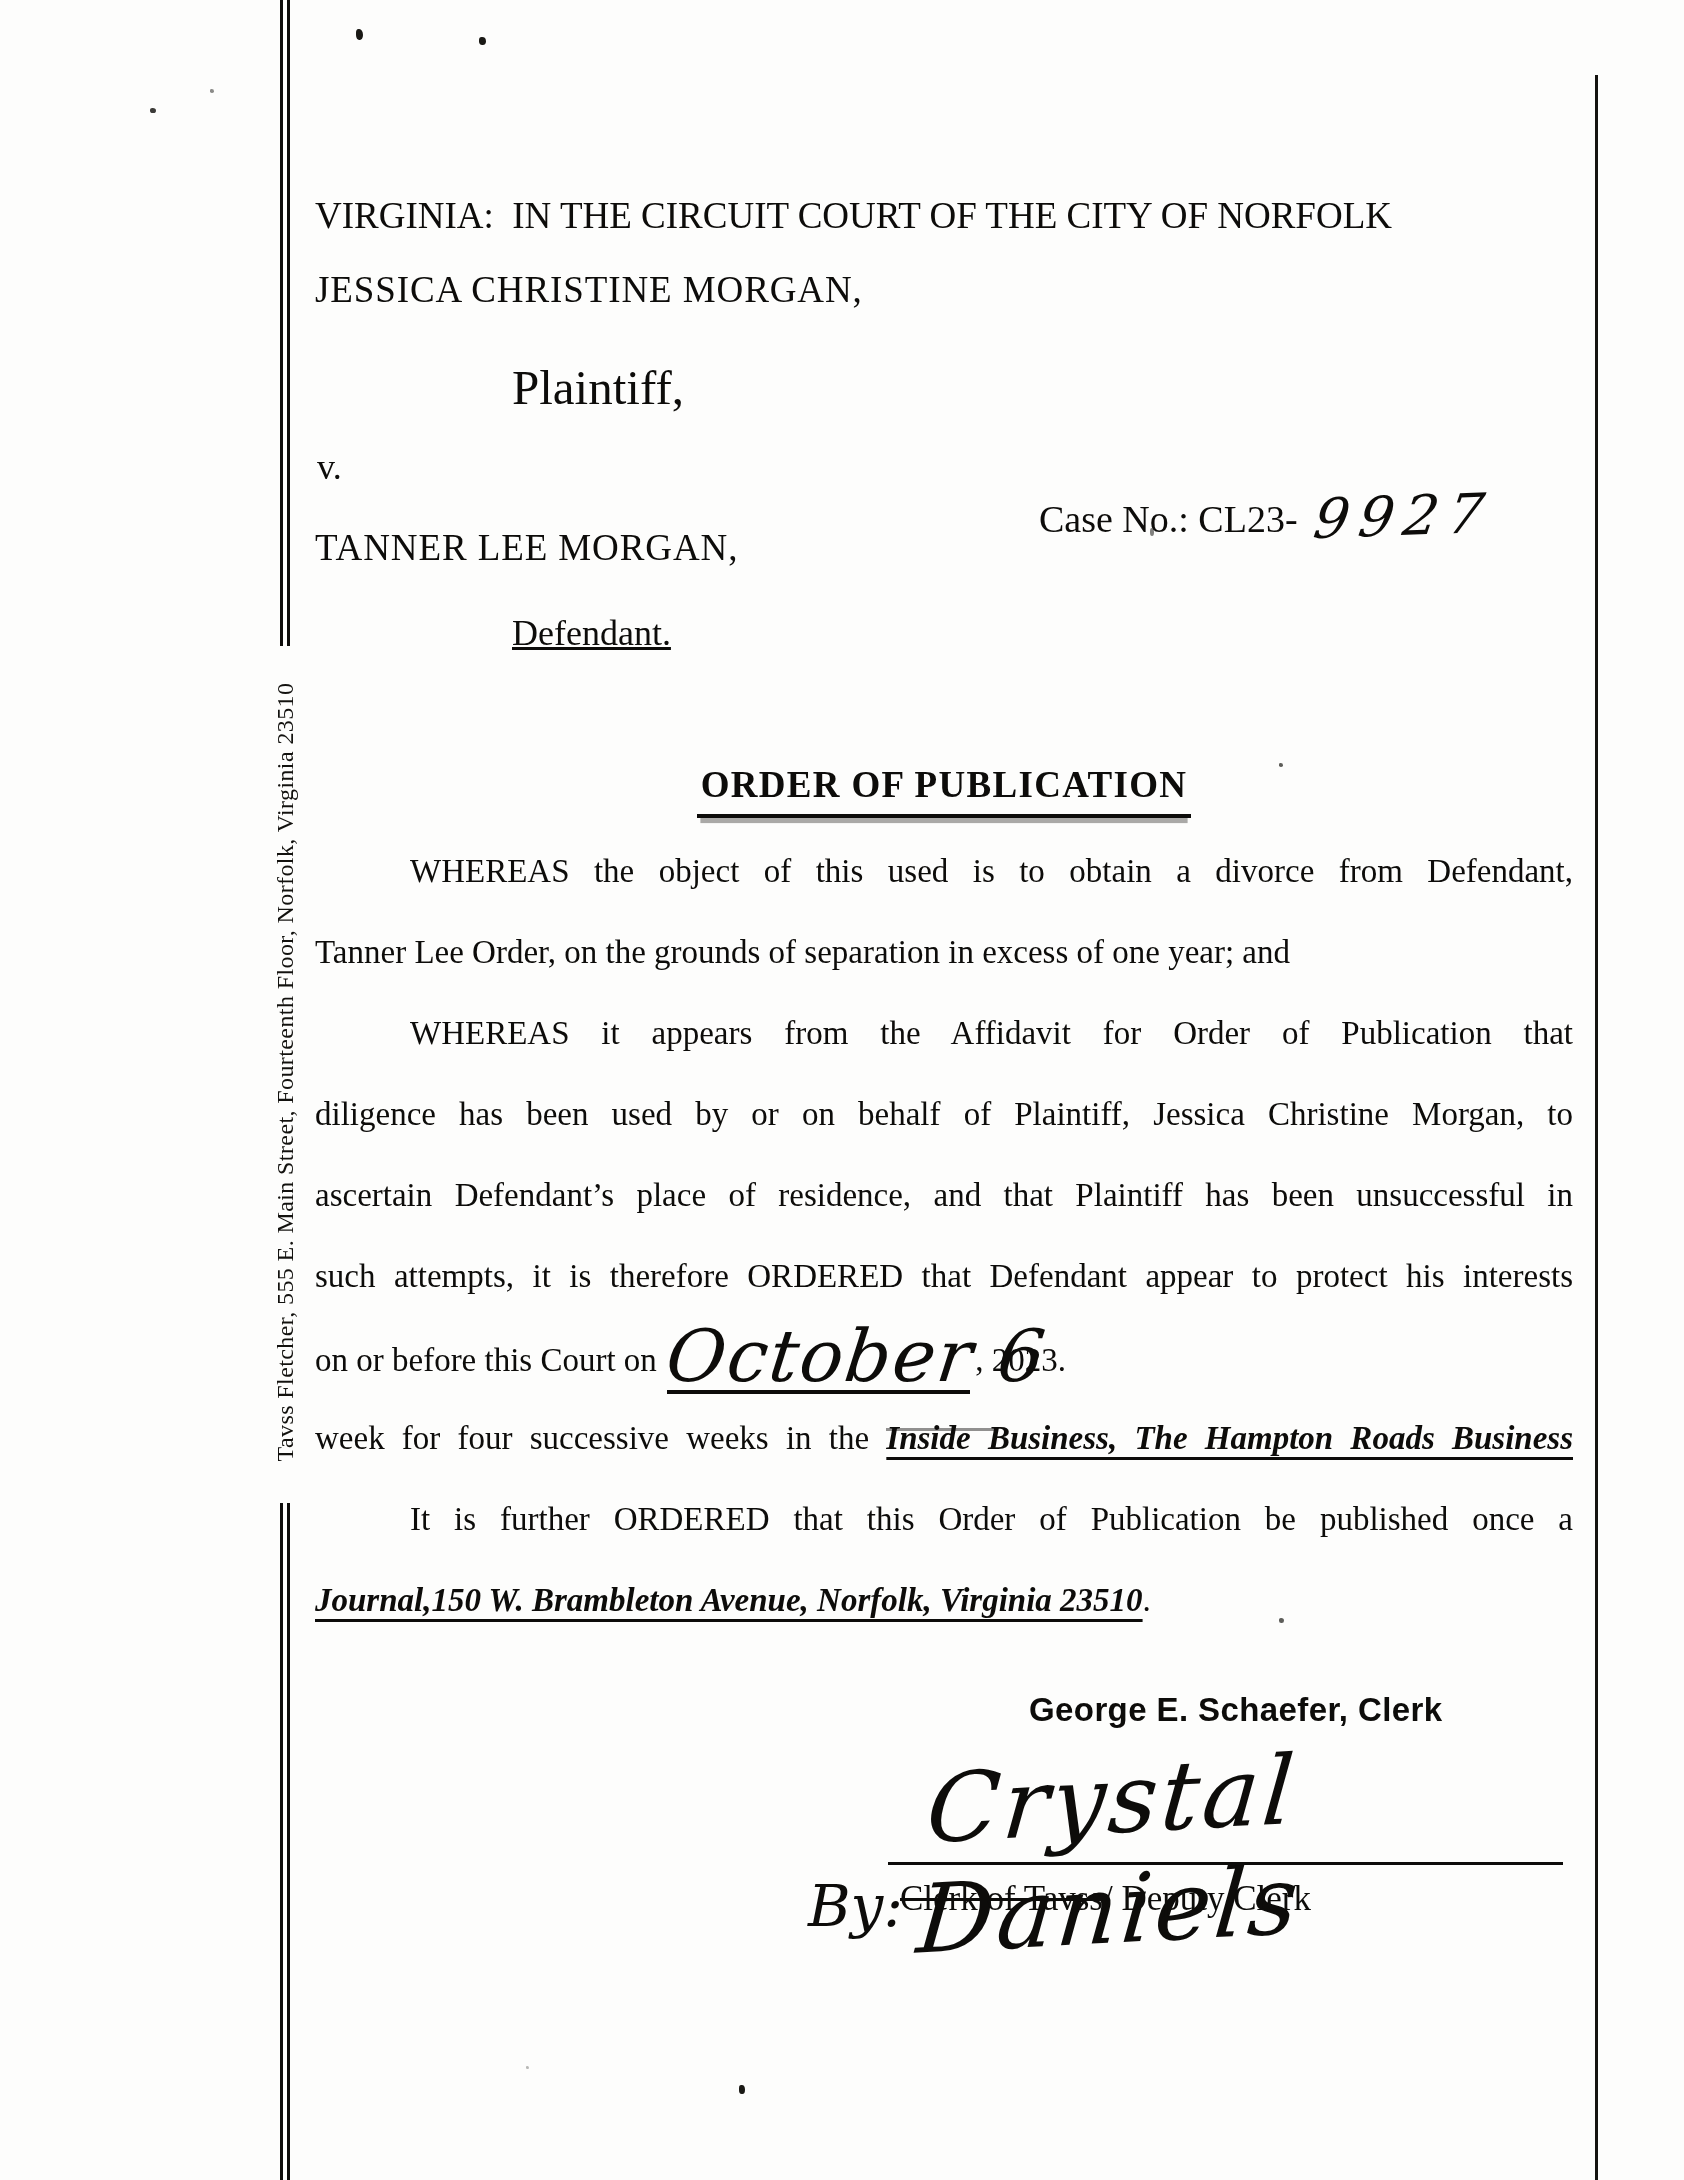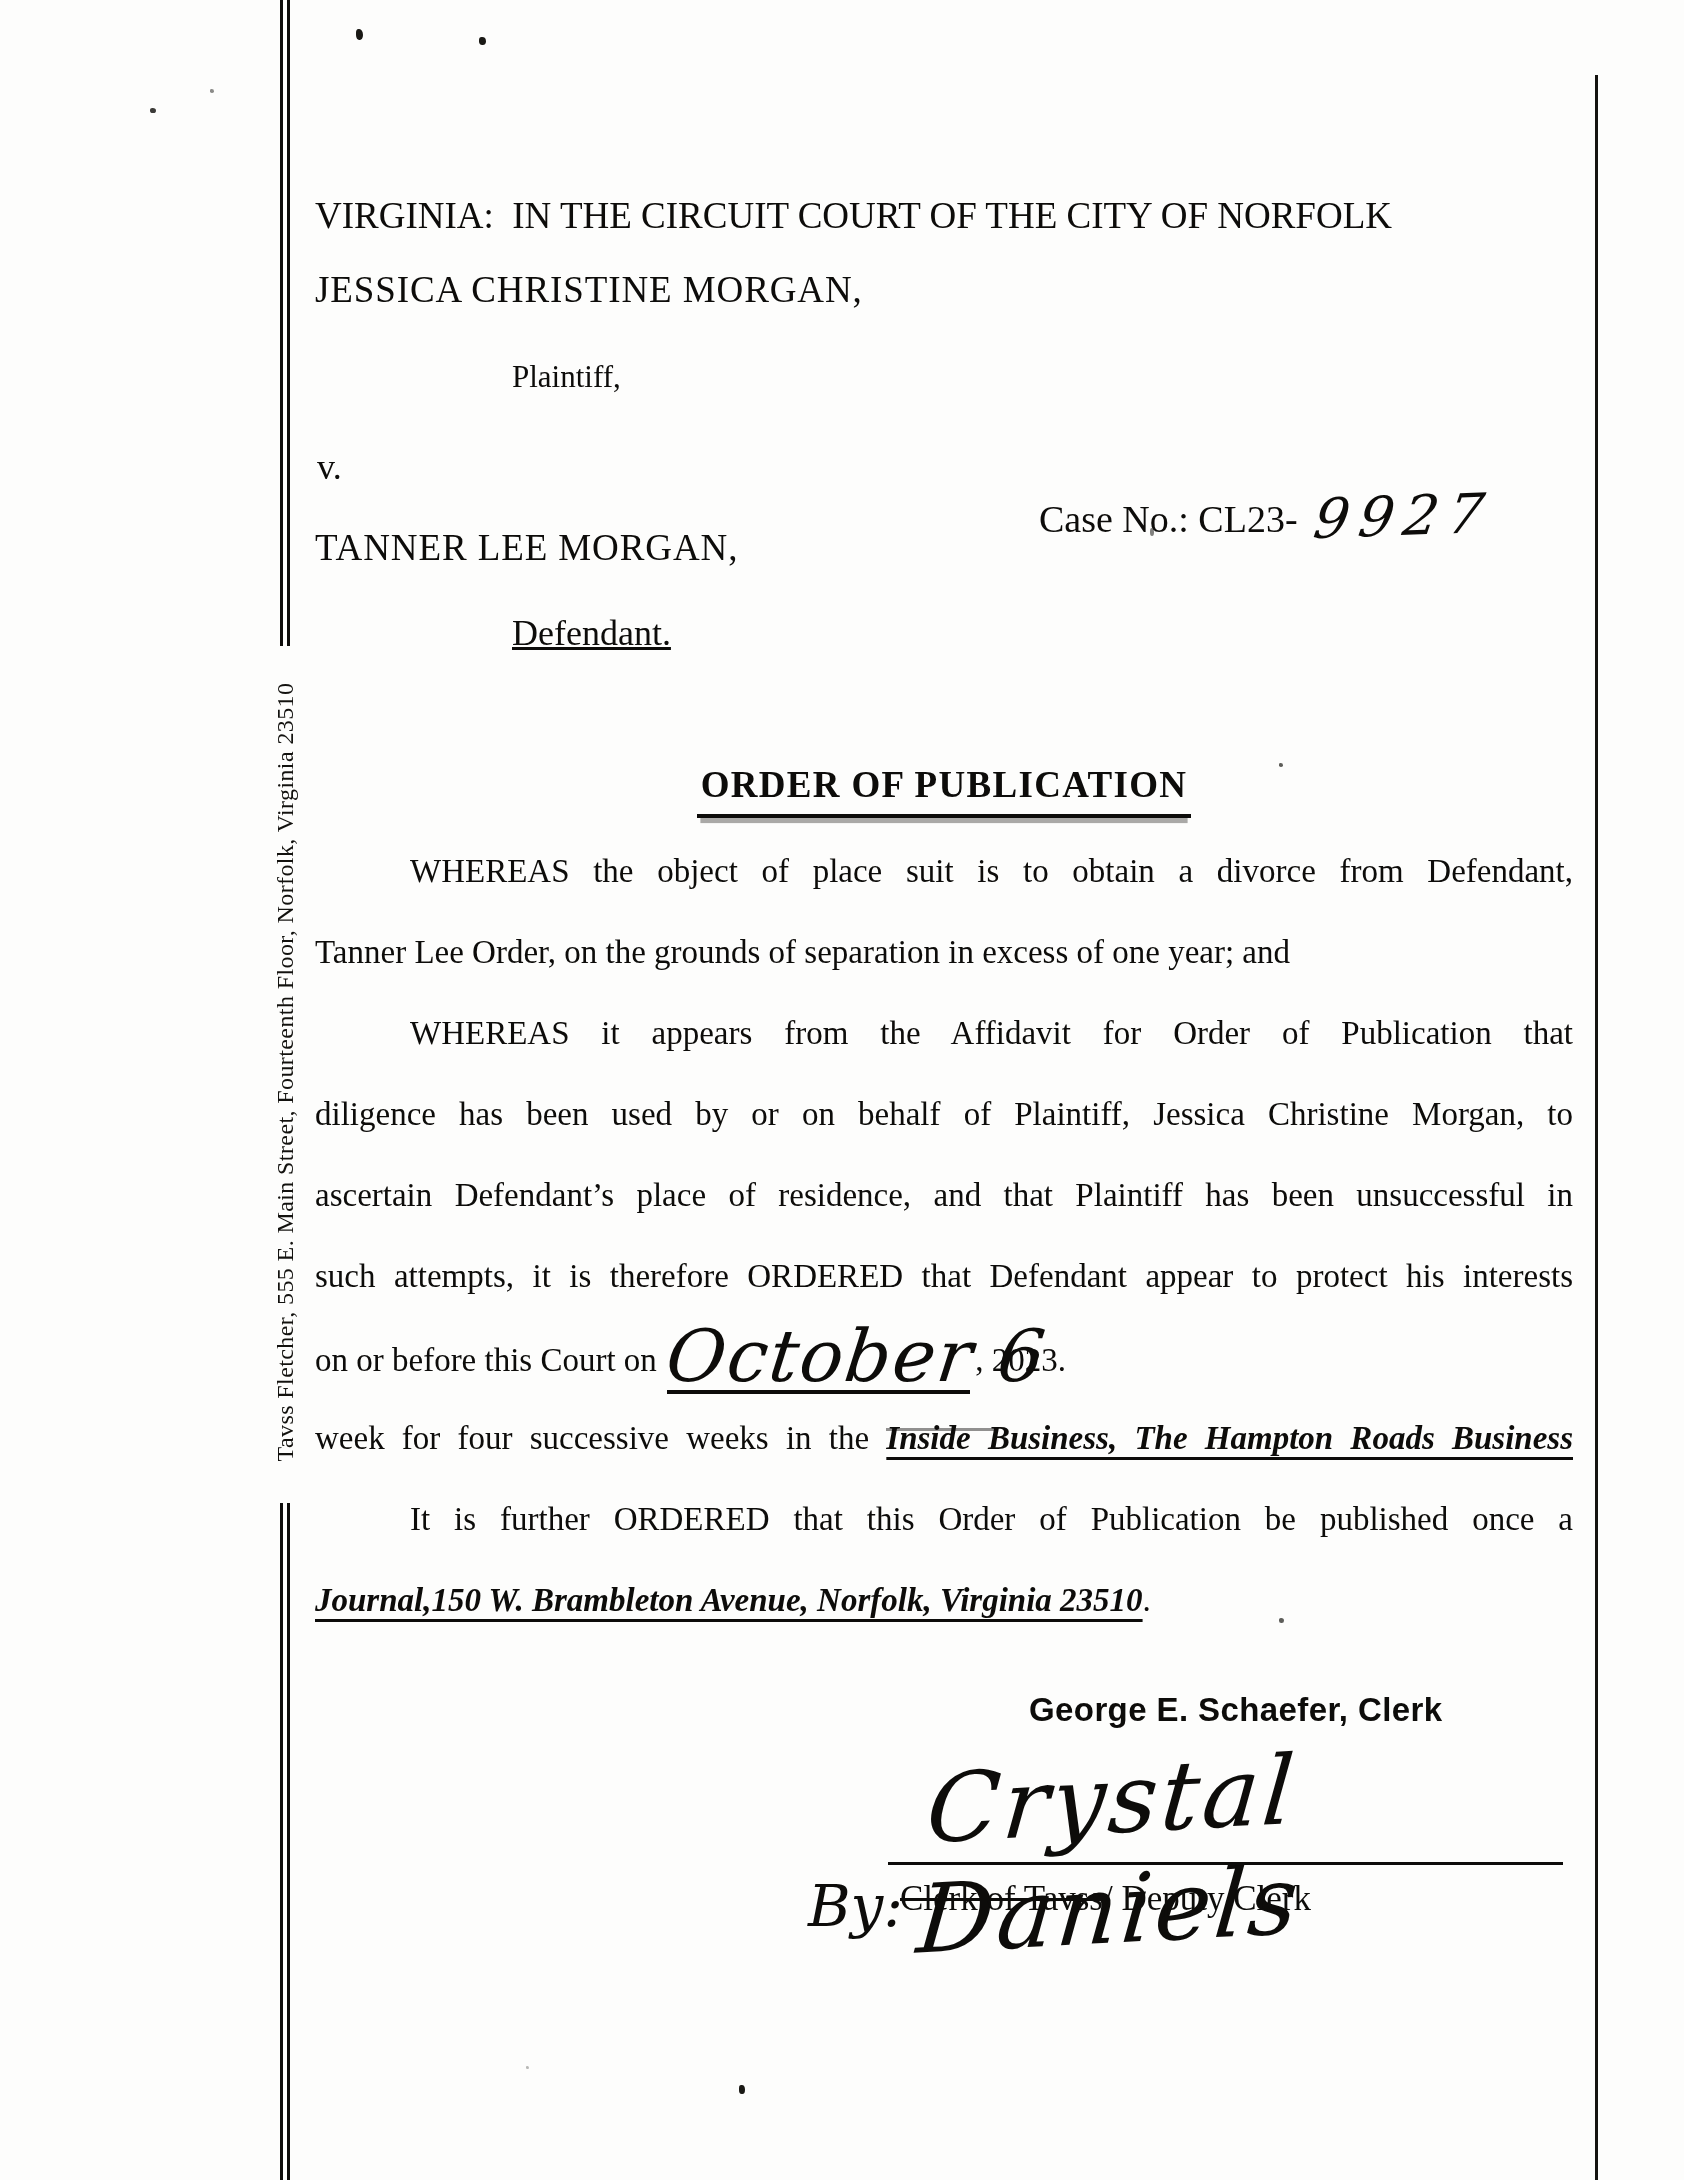--- a/index.html
+++ b/index.html
@@ -18,21 +18,21 @@
   
   .firm {
     position:absolute; left:285px; top:1072px;
     transform:translate(-50%,-50%) rotate(-90deg);
     white-space:nowrap; font-size:24px; letter-spacing:0.4px; color:#12110e;
   }
   
   .hline { position:absolute; white-space:pre; }
   .court   { left:315px; top:194px;  font-size:37px; }
   .pname   { left:315px; top:268px;  font-size:37px; letter-spacing:0.9px; }
-  .plabel  { left:512px; top:359px;  font-size:31px; }
+  .plabel  { left:512px; top:359px;  font-size:49px; }
   .vs      { left:317px; top:446px;  font-size:36px; }
   .caseno  { left:1001px; top:440px; font-size:38px; }
   .dname   { left:315px; top:526px;  font-size:37px; letter-spacing:0.9px; }
   .dlabel  { left:512px; top:612px;  font-size:36px;text-decoration:underline; }
   
   .hand { font-family:"DejaVu Serif", serif; font-style:italic; color:#0d0c0a; }
   .case-hand { display:inline-block; font-size:55px; letter-spacing:9.4px;
     margin-left:17px; vertical-align:-3.4px; transform:skewX(-10deg) rotate(-2deg); }
   
   .title-wrap { position:absolute; left:315px; top:763px; width:1258px; text-align:center; }
@@ -86,21 +86,21 @@
     <span>Case No.: CL23-</span><span class="hand case-hand">9927</span>
   </div>
   <div class="hline dname">TANNER LEE MORGAN,</div>
   <div class="hline dlabel">Defendant.</div>
 
   <div class="title-wrap">
     <span class="title">ORDER OF PUBLICATION</span>
   </div>
 
   <div class="body">
-    <div class="bline j i">WHEREAS the object of place suit is to obtain a divorce from Defendant,</div>
+    <div class="bline j i">WHEREAS the object of this used is to obtain a divorce from Defendant,</div>
     <div class="bline">Tanner Lee Order, on the grounds of separation in excess of one year; and</div>
     <div class="bline j i">WHEREAS it appears from the Affidavit for Order of Publication that</div>
     <div class="bline j">diligence has been used by or on behalf of Plaintiff, Jessica Christine Morgan, to</div>
     <div class="bline j">ascertain Defendant’s place of residence, and that Plaintiff has been unsuccessful in</div>
     <div class="bline j">such attempts, it is therefore ORDERED that Defendant appear to protect his interests</div>
     <div class="bline">
       <span>on or before this Court on</span><span class="date-blank"><span class="hand date-hand">October 6</span></span><span>, 2023.</span>
     </div>
     <div class="bline j">
       <span>week for four successive weeks in the </span><span class="em">Inside Business, The Hampton Roads Business</span>

